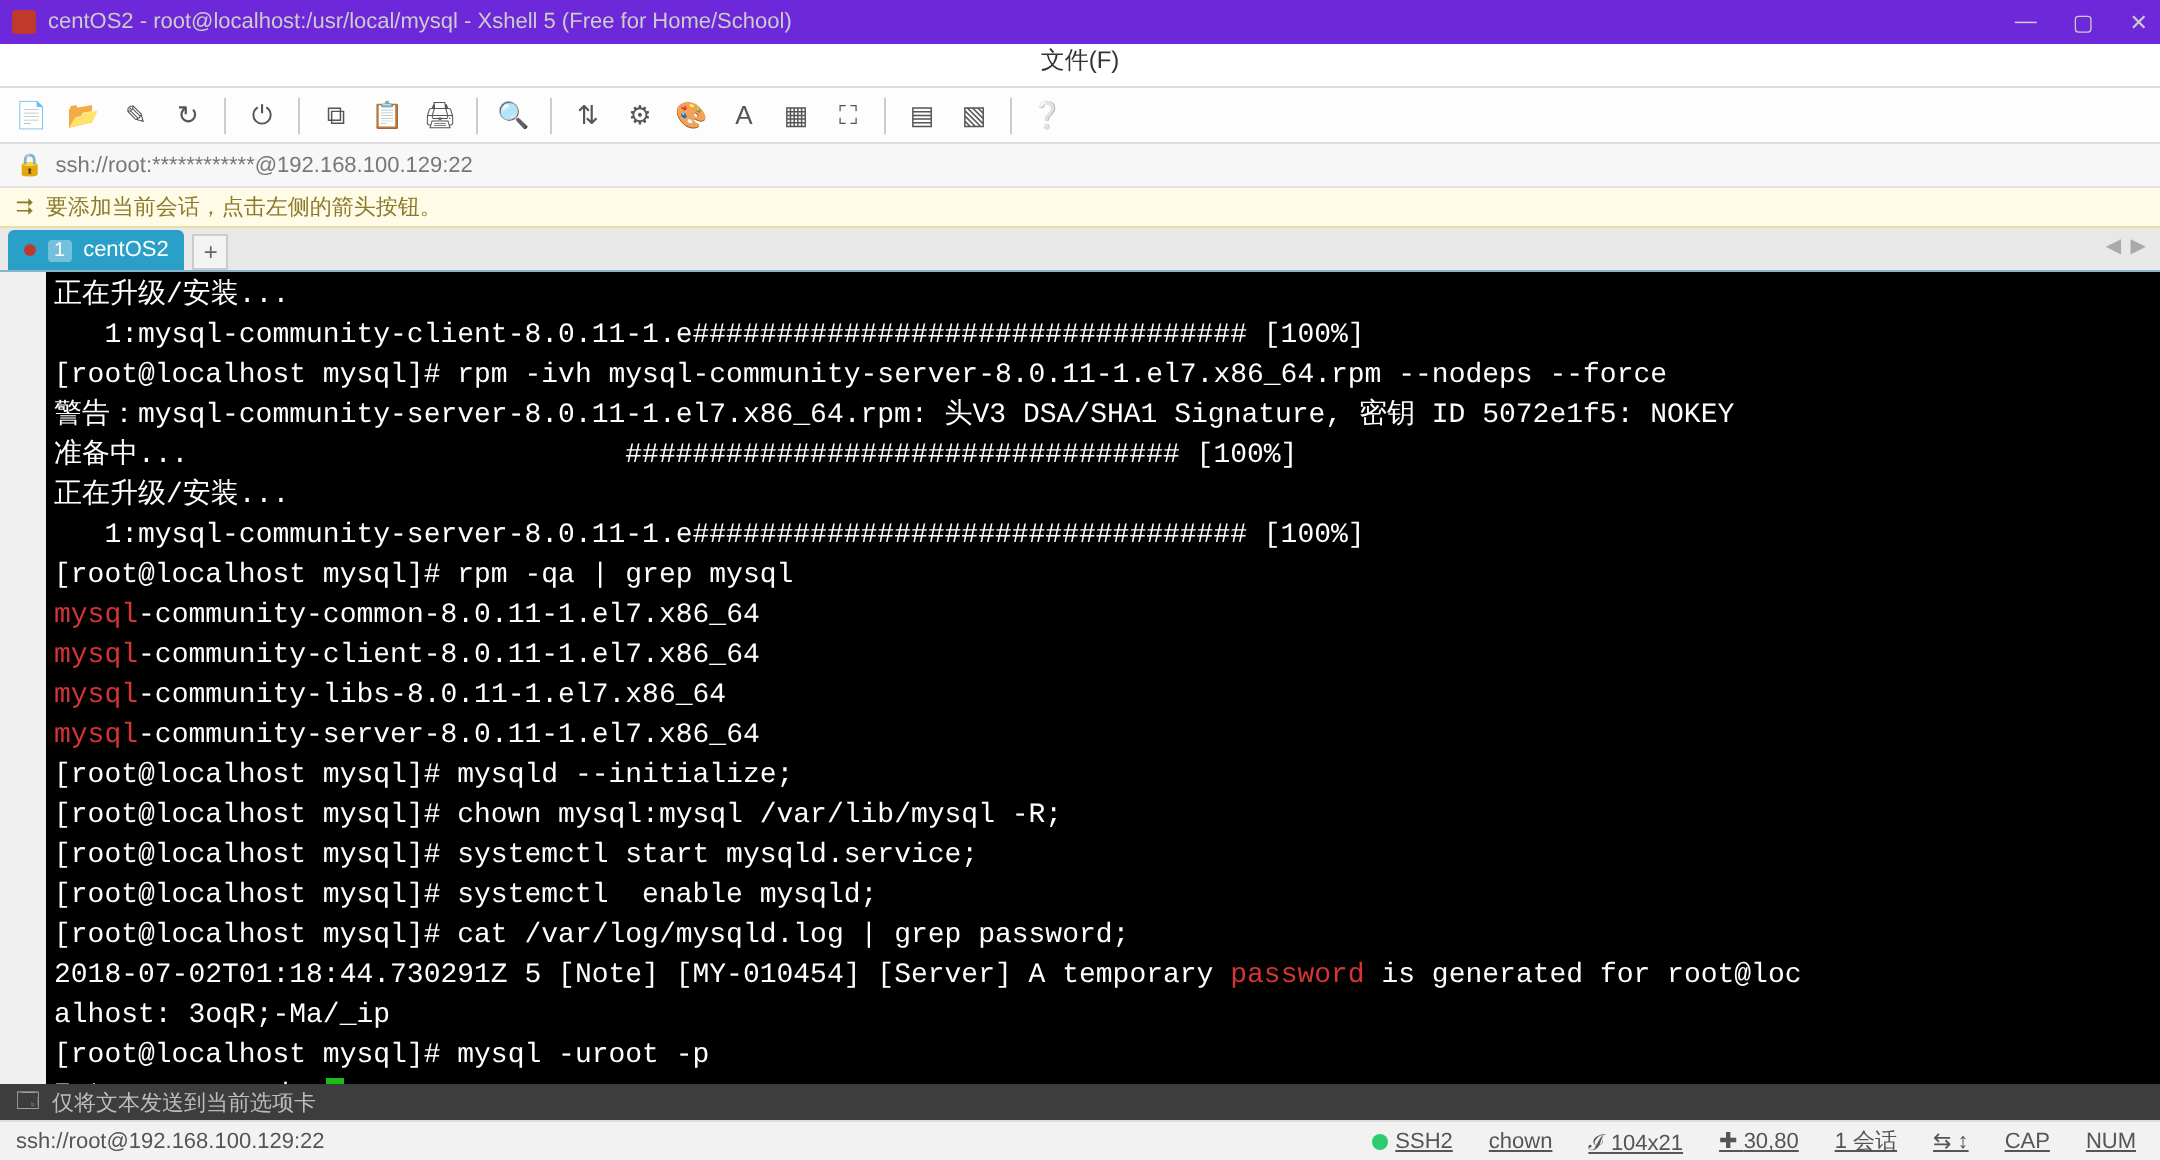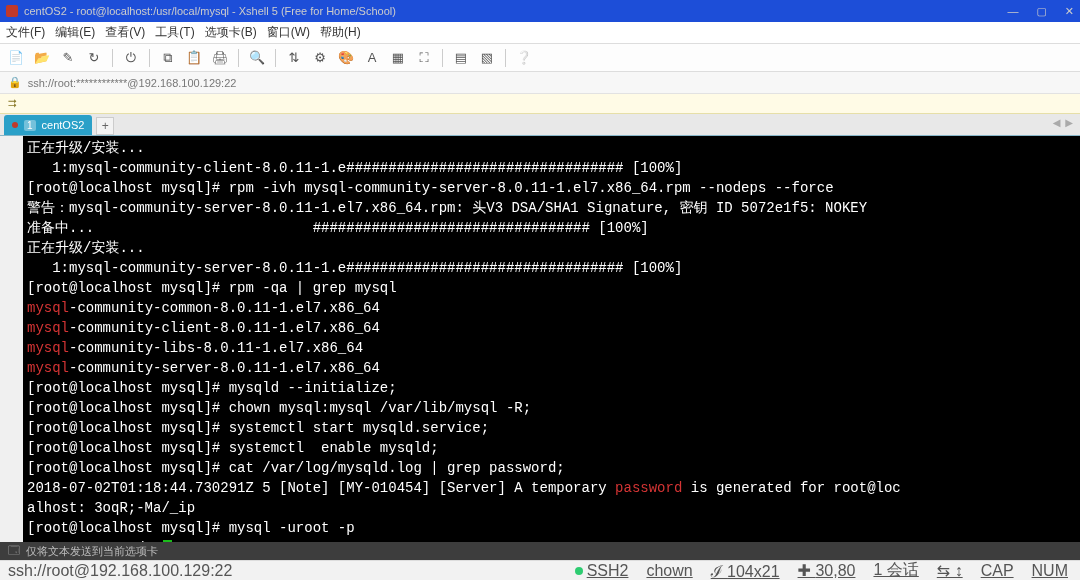--- a/index.html
+++ b/index.html
@@ -9,21 +9,21 @@
     background: #f0f0f0;
     color: #333;
     width: 1080px;
     height: 580px;
     overflow: hidden;
     display: flex;
     flex-direction: column;
   }
   
   .titlebar {
-    background: #1d4ed8;
+    background: #6d28d9;
     color: #ccc;
     height: 22px;
     display: flex;
     align-items: center;
     padding: 0 6px;
     font-size: 11px;
   }
   .titlebar .icon-app {
     width: 12px; height: 12px; background:#c0392b; border-radius:2px; margin-right:6px;
   }
@@ -33,20 +33,21 @@
   
   .menubar {
     background: #fff;
     height: 22px;
     display: flex;
     align-items: center;
     padding: 0 6px;
     border-bottom: 1px solid #ddd;
     font-size: 12px;
     gap: 10px;
+    flex-direction: column;
   }
   .menubar .menuitem { color:#333; cursor:pointer; }
   
   .toolbar {
     background: #fdfdfd;
     height: 28px;
     display: flex;
     align-items: center;
     padding: 0 6px;
     border-bottom: 1px solid #ddd;
@@ -150,21 +151,21 @@
     font-size:11px;
     gap:6px;
   }
   
   .statusbar {
     background:#f2f2f2;
     height:20px;
     display:flex;
     align-items:center;
     padding:0 8px;
-    font-size:16px;
+    font-size:11px;
     border-top:1px solid #ddd;
     color:#555;
     gap:10px;
     justify-content:space-between;
   }
   .statusbar .left { flex:1; }
   .statusbar .seg { padding:0 4px;text-decoration:underline; }
   .statusbar .green-dot { width:8px;height:8px;background:#2ecc71;border-radius:50%; display:inline-block; margin-right:4px; vertical-align:middle;}
 </style>
 </head>
@@ -217,20 +218,21 @@
   <div class="tb-btn">❔</div>
 </div>
 
 <div class="addrbar">
   <span class="lock">🔒</span>
   <span>ssh://root:************@192.168.100.129:22</span>
 </div>
 
 <div class="hintbar">
   <span>⮆</span>
+  <span>要添加当前会话，点击左侧的箭头按钮。</span>
 </div>
 
 <div class="tabrow">
   <div class="tab">
     <span class="dot"></span>
     <span class="num">1</span>
     <span>centOS2</span>
   </div>
   <div class="tab-add">+</div>
   <div class="right-hint">◀  ▶</div>

